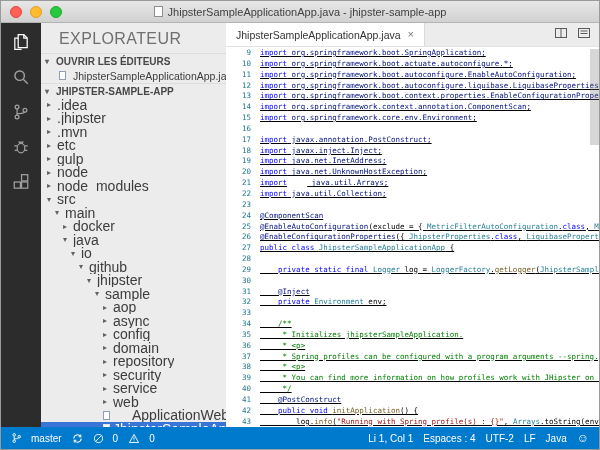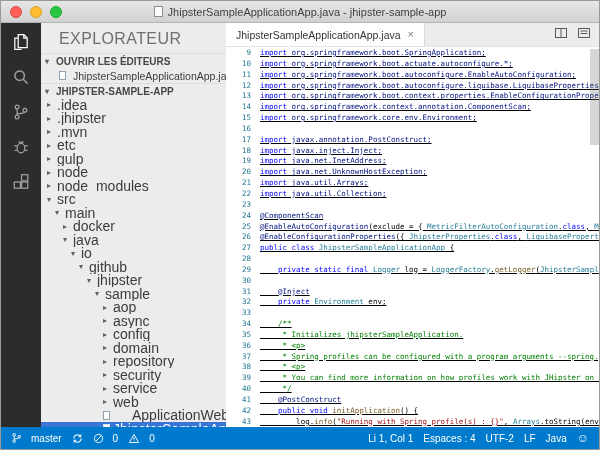--- a/index.html
+++ b/index.html
@@ -259,21 +259,21 @@
           <div class="cline"><span class="ln">11</span><span style="color: rgb(0, 0, 255);">import</span><span style="color: rgb(0, 16, 128);"> org.springframework.boot.autoconfigure.EnableAutoConfiguration;</span></div>
           <div class="cline"><span class="ln">12</span><span style="color: rgb(0, 0, 255);">import</span><span style="color: rgb(0, 16, 128);"> org.springframework.boot.autoconfigure.liquibase.LiquibaseProperties;</span></div>
           <div class="cline"><span class="ln">13</span><span style="color: rgb(0, 0, 255);">import</span><span style="color: rgb(0, 16, 128);"> org.springframework.boot.context.properties.EnableConfigurationProperties;</span></div>
           <div class="cline"><span class="ln">14</span><span style="color: rgb(0, 0, 255);">import</span><span style="color: rgb(0, 16, 128);"> org.springframework.context.annotation.ComponentScan;</span></div>
           <div class="cline"><span class="ln">15</span><span style="color: rgb(0, 0, 255);">import</span><span style="color: rgb(0, 16, 128);"> org.springframework.core.env.Environment;</span></div>
           <div class="cline"><span class="ln">16</span></div>
           <div class="cline"><span class="ln">17</span><span style="color: rgb(0, 0, 255);">import</span><span style="color: rgb(0, 16, 128);"> javax.annotation.PostConstruct;</span></div>
           <div class="cline"><span class="ln">18</span><span style="color: rgb(0, 0, 255);">import</span><span style="color: rgb(0, 16, 128);"> javax.inject.Inject;</span></div>
           <div class="cline"><span class="ln">19</span><span style="color: rgb(0, 0, 255);">import</span><span style="color: rgb(0, 16, 128);"> java.net.InetAddress;</span></div>
           <div class="cline"><span class="ln">20</span><span style="color: rgb(0, 0, 255);">import</span><span style="color: rgb(0, 16, 128);"> java.net.UnknownHostException;</span></div>
-          <div class="cline"><span class="ln">21</span><span style="color: rgb(0, 0, 255);">import</span><span style="color: rgb(0, 16, 128);"> java.util.Arrays;</span></div>
+          <div class="cline"><span class="ln">21</span><span style="color: rgb(0, 0, 255);">import</span><span style="color: rgb(0, 16, 128); margin-left: 20px;"> java.util.Arrays;</span></div>
           <div class="cline"><span class="ln">22</span><span style="color: rgb(0, 0, 255);">import</span><span style="color: rgb(0, 16, 128);"> java.util.Collection;</span></div>
           <div class="cline"><span class="ln">23</span></div>
           <div class="cline"><span class="ln">24</span><span style="color: rgb(0, 16, 128);">@ComponentScan</span></div>
           <div class="cline"><span class="ln">25</span><span style="color: rgb(0, 16, 128);">@EnableAutoConfiguration</span><span style="color: rgb(0, 0, 0);">(exclude = { </span><span style="color: rgb(38, 127, 153);">MetricFilterAutoConfiguration</span><span style="color: rgb(0, 0, 0);">.</span><span style="color: rgb(0, 0, 255);">class</span><span style="color: rgb(0, 0, 0);">, </span><span style="color: rgb(38, 127, 153);">MetricRepositoryAutoConfiguration</span></div>
           <div class="cline"><span class="ln">26</span><span style="color: rgb(0, 16, 128);">@EnableConfigurationProperties</span><span style="color: rgb(0, 0, 0);">({ </span><span style="color: rgb(38, 127, 153);">JhipsterProperties</span><span style="color: rgb(0, 0, 0);">.</span><span style="color: rgb(0, 0, 255);">class</span><span style="color: rgb(0, 0, 0);">, </span><span style="color: rgb(38, 127, 153);">LiquibaseProperties</span></div>
           <div class="cline"><span class="ln">27</span><span style="color: rgb(0, 0, 255);">public class </span><span style="color: rgb(38, 127, 153);">JhipsterSampleApplicationApp</span><span style="color: rgb(0, 0, 0);"> {</span></div>
           <div class="cline"><span class="ln">28</span></div>
           <div class="cline"><span class="ln">29</span><span style="color: rgb(0, 0, 0);">    </span><span style="color: rgb(0, 0, 255);">private static final </span><span style="color: rgb(38, 127, 153);">Logger</span><span style="color: rgb(0, 0, 0);"> log = </span><span style="color: rgb(38, 127, 153);">LoggerFactory</span><span style="color: rgb(0, 0, 0);">.</span><span style="color: rgb(121, 94, 38);">getLogger</span><span style="color: rgb(0, 0, 0);">(</span><span style="color: rgb(38, 127, 153);">JhipsterSampleApplicationApp</span></div>
           <div class="cline"><span class="ln">30</span></div>
           <div class="cline"><span class="ln">31</span><span style="color: rgb(0, 0, 0);">    </span><span style="color: rgb(0, 16, 128);">@Inject</span></div>

